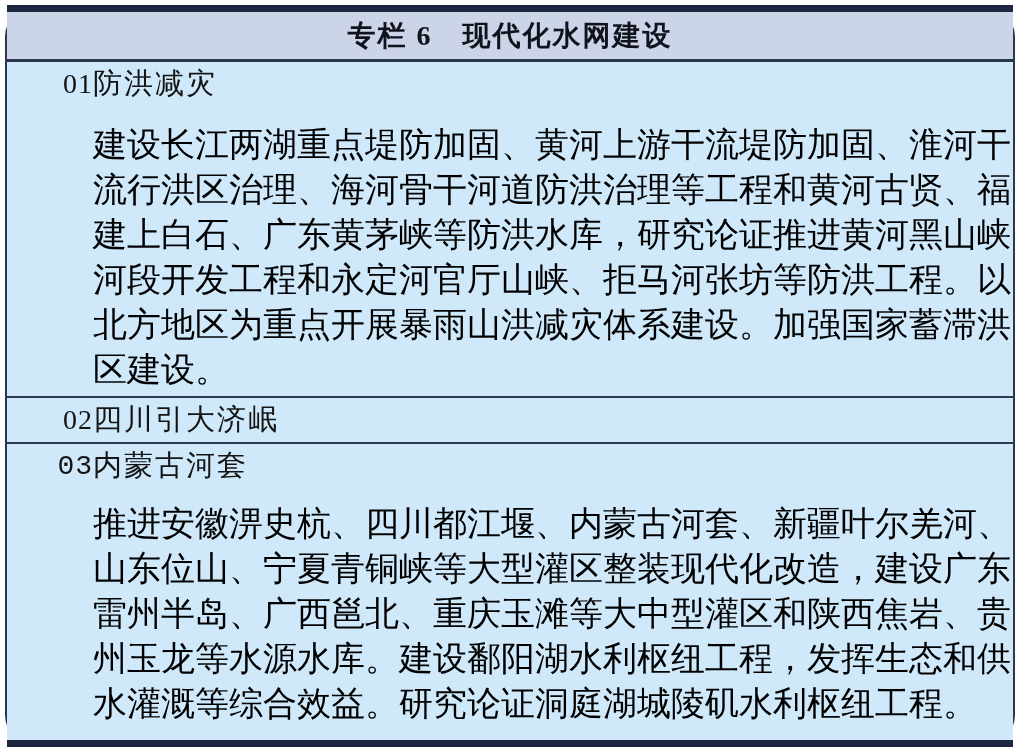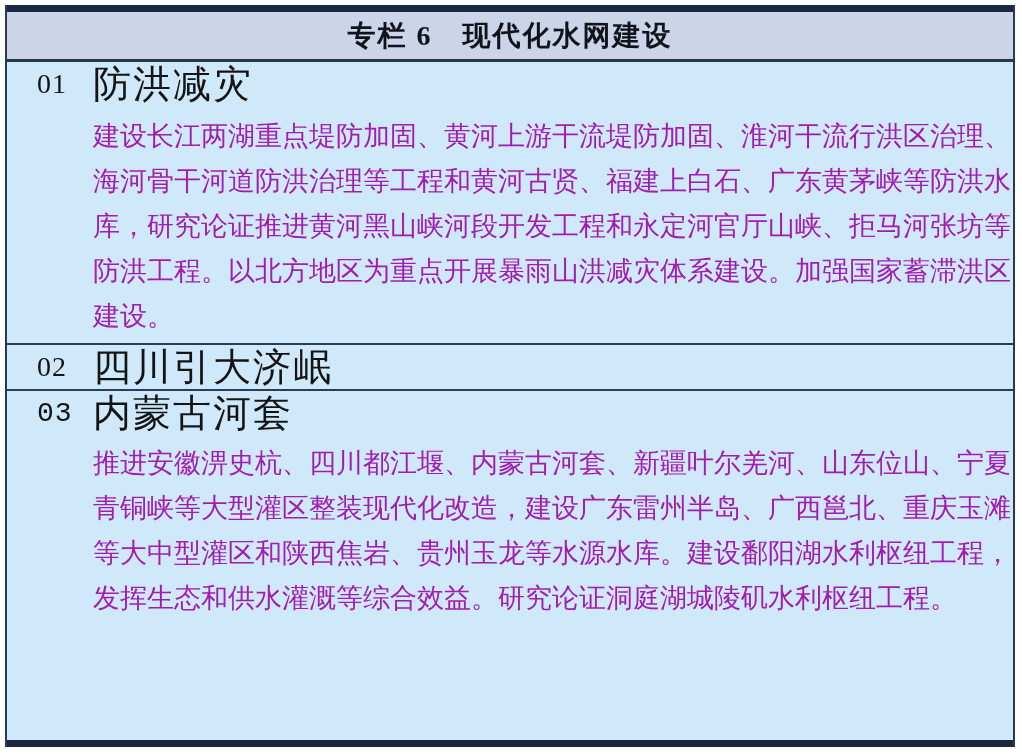--- a/index.html
+++ b/index.html
@@ -14,20 +14,21 @@
     position: absolute;
     left: 5px;
     top: 5px;
     width: 1010px;
     height: 742px;
     display: flex;
     flex-direction: column;
     border-left: 2px solid #2c3850;
     border-right: 2px solid #2c3850;
     box-sizing: border-box;
+    border-radius: 32px;
   }
   .bar {
     height: 7px;
     background: #1e2742;
     flex: 0 0 auto;
   }
   .header {
     height: 47px;
     flex: 0 0 auto;
     background: #ccd4e8;
@@ -54,38 +55,39 @@
   .section:last-child {
     border-bottom: none;
     font-family: Liberation Mono, monospace;
   }
   .sec-head {
     display: flex;
     align-items: center;
     height: 44px;
     padding-left: 30px;
     color: #141414;
+    text-align: right;
   }
   .sec-num {
     width: 56px;
     font-size: 28px;
     letter-spacing: 1px;
     flex: 0 0 auto;
   }
   .sec-title {
-    font-size: 38px;
+    font-size: 29px;
     letter-spacing: 2px;
   }
   .sec-body {
-    margin: 8px 0 4px 86px;
+    margin: 16px 0 4px 86px;
     width: 918px;
-    font-size: 27px;
+    font-size: 34px;
     line-height: 45px;
     text-align: justify;
-    color: #a21caf;
+    color: #000000;
   }
 </style>
 </head>
 <body>
 
 <div class="panel">
   <div class="bar"></div>
 
   <div class="header">
     <div class="title">专栏 6　现代化水网建设</div>

